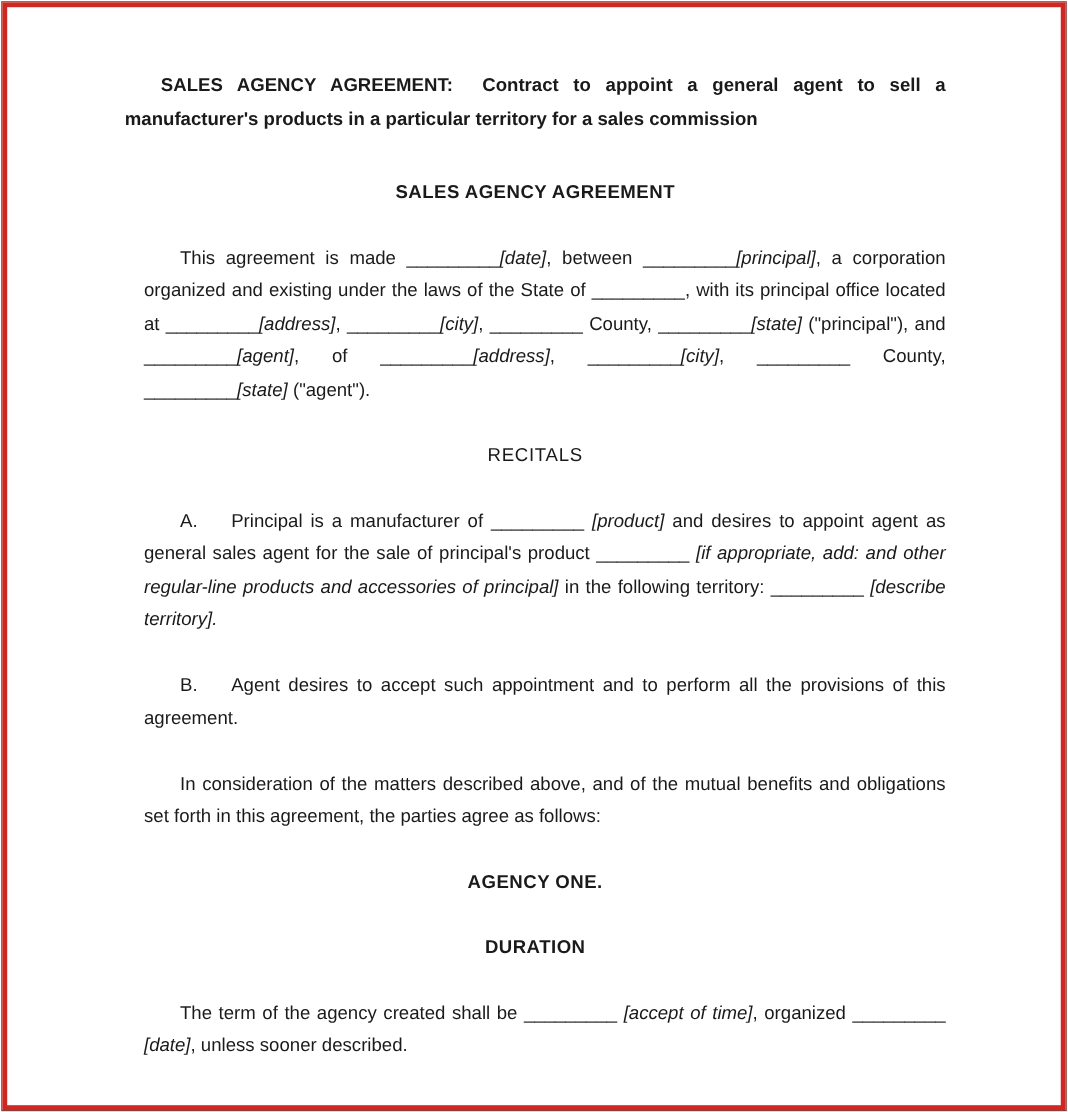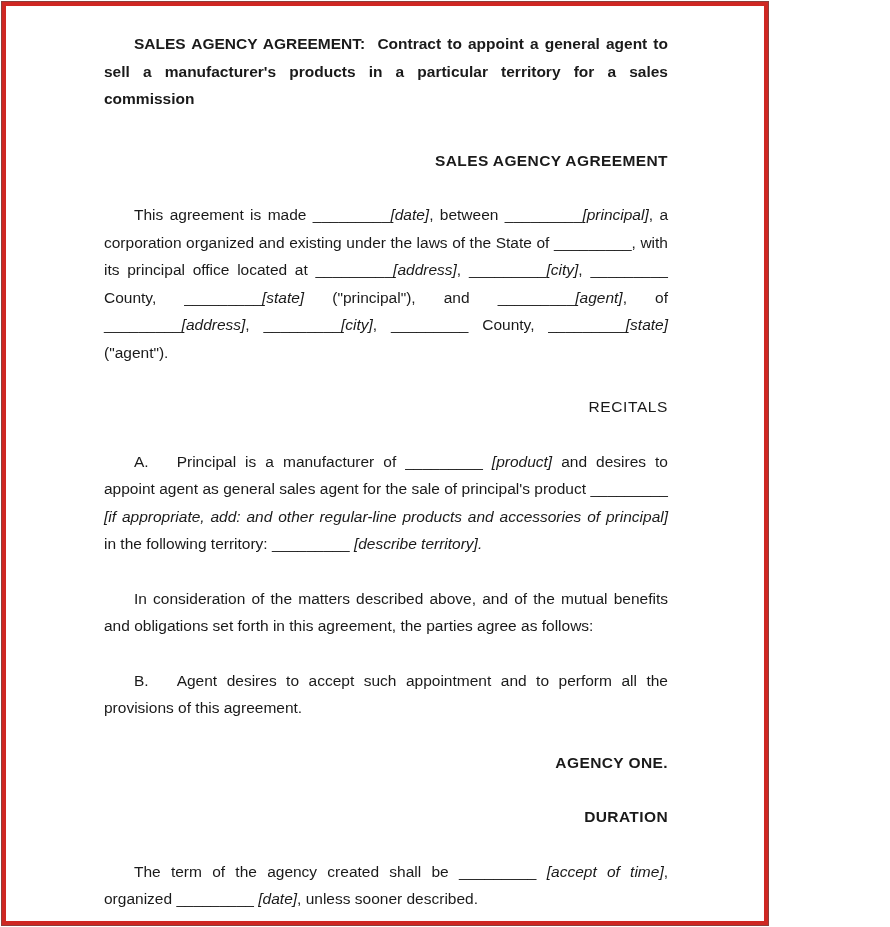--- a/index.html
+++ b/index.html
@@ -9,45 +9,45 @@
   }
   body {
     width: 890px;
     height: 927px;
     box-sizing: border-box;
     padding: 2px;
     font-family: "Liberation Sans", sans-serif;
   }
   .page {
     box-sizing: border-box;
-    width: 766px;
+    width: 886px;
     height: 923px;
     background: #ffffff;
     border: 4px solid #cf2722;
     box-shadow: inset 0 0 0 1px #fdfdfd, 0 0 0 1px #8e3d39;
-    padding: 24px 96px 40px 98px;
+    padding: 52px 96px 40px 98px;
     color: #1a1a1a;
     font-size: 15.5px;
     line-height: 27.5px;
     overflow: hidden;
   }
   .para {
-    margin: 0 0 27px 0;
+    margin: 0 0 27px 16px;
     text-align: justify;
     text-indent: 30px;
   }
   .intro {
     margin: 0 0 34px 0;
     font-weight: bold;
     text-align: justify;
     text-indent: 30px;
   }
   .heading {
     margin: 26px 0 27px 0;
-    text-align: right;
+    text-align: center;
     font-weight: bold;
     font-size: 15.5px;
     letter-spacing: 0.4px;
   }
   .heading.plain {
     font-weight: normal;
     letter-spacing: 0.6px;
     margin-top: 15px;
   }
   .run-italic {
@@ -66,23 +66,23 @@
   <p class="intro"><span class="run-normal">SALES AGENCY AGREEMENT:&nbsp; Contract to appoint a general agent to sell a manufacturer's products in a particular territory for a sales commission</span></p>
 
   <div class="heading">SALES AGENCY AGREEMENT</div>
 
   <p class="para"><span class="run-normal">This agreement is made </span><span class="run-normal">_________</span><span class="run-italic">[date]</span><span class="run-normal">, between </span><span class="run-normal">_________</span><span class="run-italic">[principal]</span><span class="run-normal">, a corporation organized and existing under the laws of the State of </span><span class="run-normal">_________</span><span class="run-normal">, with its principal office located at </span><span class="run-normal">_________</span><span class="run-italic">[address]</span><span class="run-normal">, </span><span class="run-normal">_________</span><span class="run-italic">[city]</span><span class="run-normal">, </span><span class="run-normal">_________</span><span class="run-normal"> County, </span><span class="run-normal">_________</span><span class="run-italic">[state]</span><span class="run-normal"> ("principal"), and </span><span class="run-normal">_________</span><span class="run-italic">[agent]</span><span class="run-normal">, of </span><span class="run-normal">_________</span><span class="run-italic">[address]</span><span class="run-normal">, </span><span class="run-normal">_________</span><span class="run-italic">[city]</span><span class="run-normal">, </span><span class="run-normal">_________</span><span class="run-normal"> County, </span><span class="run-normal">_________</span><span class="run-italic">[state]</span><span class="run-normal"> ("agent").</span></p>
 
   <div class="heading plain">RECITALS</div>
 
   <p class="para"><span class="run-normal">A.</span><span class="run-tab"></span><span class="run-normal">Principal is a manufacturer of </span><span class="run-normal">_________ </span><span class="run-italic">[product]</span><span class="run-normal"> and desires to appoint agent as general sales agent for the sale of principal's product </span><span class="run-normal">_________ </span><span class="run-italic">[if appropriate, add: and other regular-line products and accessories of principal]</span><span class="run-normal"> in the following territory: </span><span class="run-normal">_________ </span><span class="run-italic">[describe territory].</span></p>
 
+  <p class="para"><span class="run-normal">B.</span><span class="run-tab"></span><span class="run-normal">Agent desires to accept such appointment and to perform all the provisions of this agreement.</span></p>
+
   <p class="para"><span class="run-normal">In consideration of the matters described above, and of the mutual benefits and obligations set forth in this agreement, the parties agree as follows:</span></p>
-
-  <p class="para"><span class="run-normal">B.</span><span class="run-tab"></span><span class="run-normal">Agent desires to accept such appointment and to perform all the provisions of this agreement.</span></p>
 
   <div class="heading">AGENCY ONE.</div>
 
   <div class="heading">DURATION</div>
 
   <p class="para"><span class="run-normal">The term of the agency created shall be </span><span class="run-normal">_________ </span><span class="run-italic">[accept of time]</span><span class="run-normal">, organized </span><span class="run-normal">_________ </span><span class="run-italic">[date]</span><span class="run-normal">, unless sooner described.</span></p>
 
 </div>
 
 </body></html>

